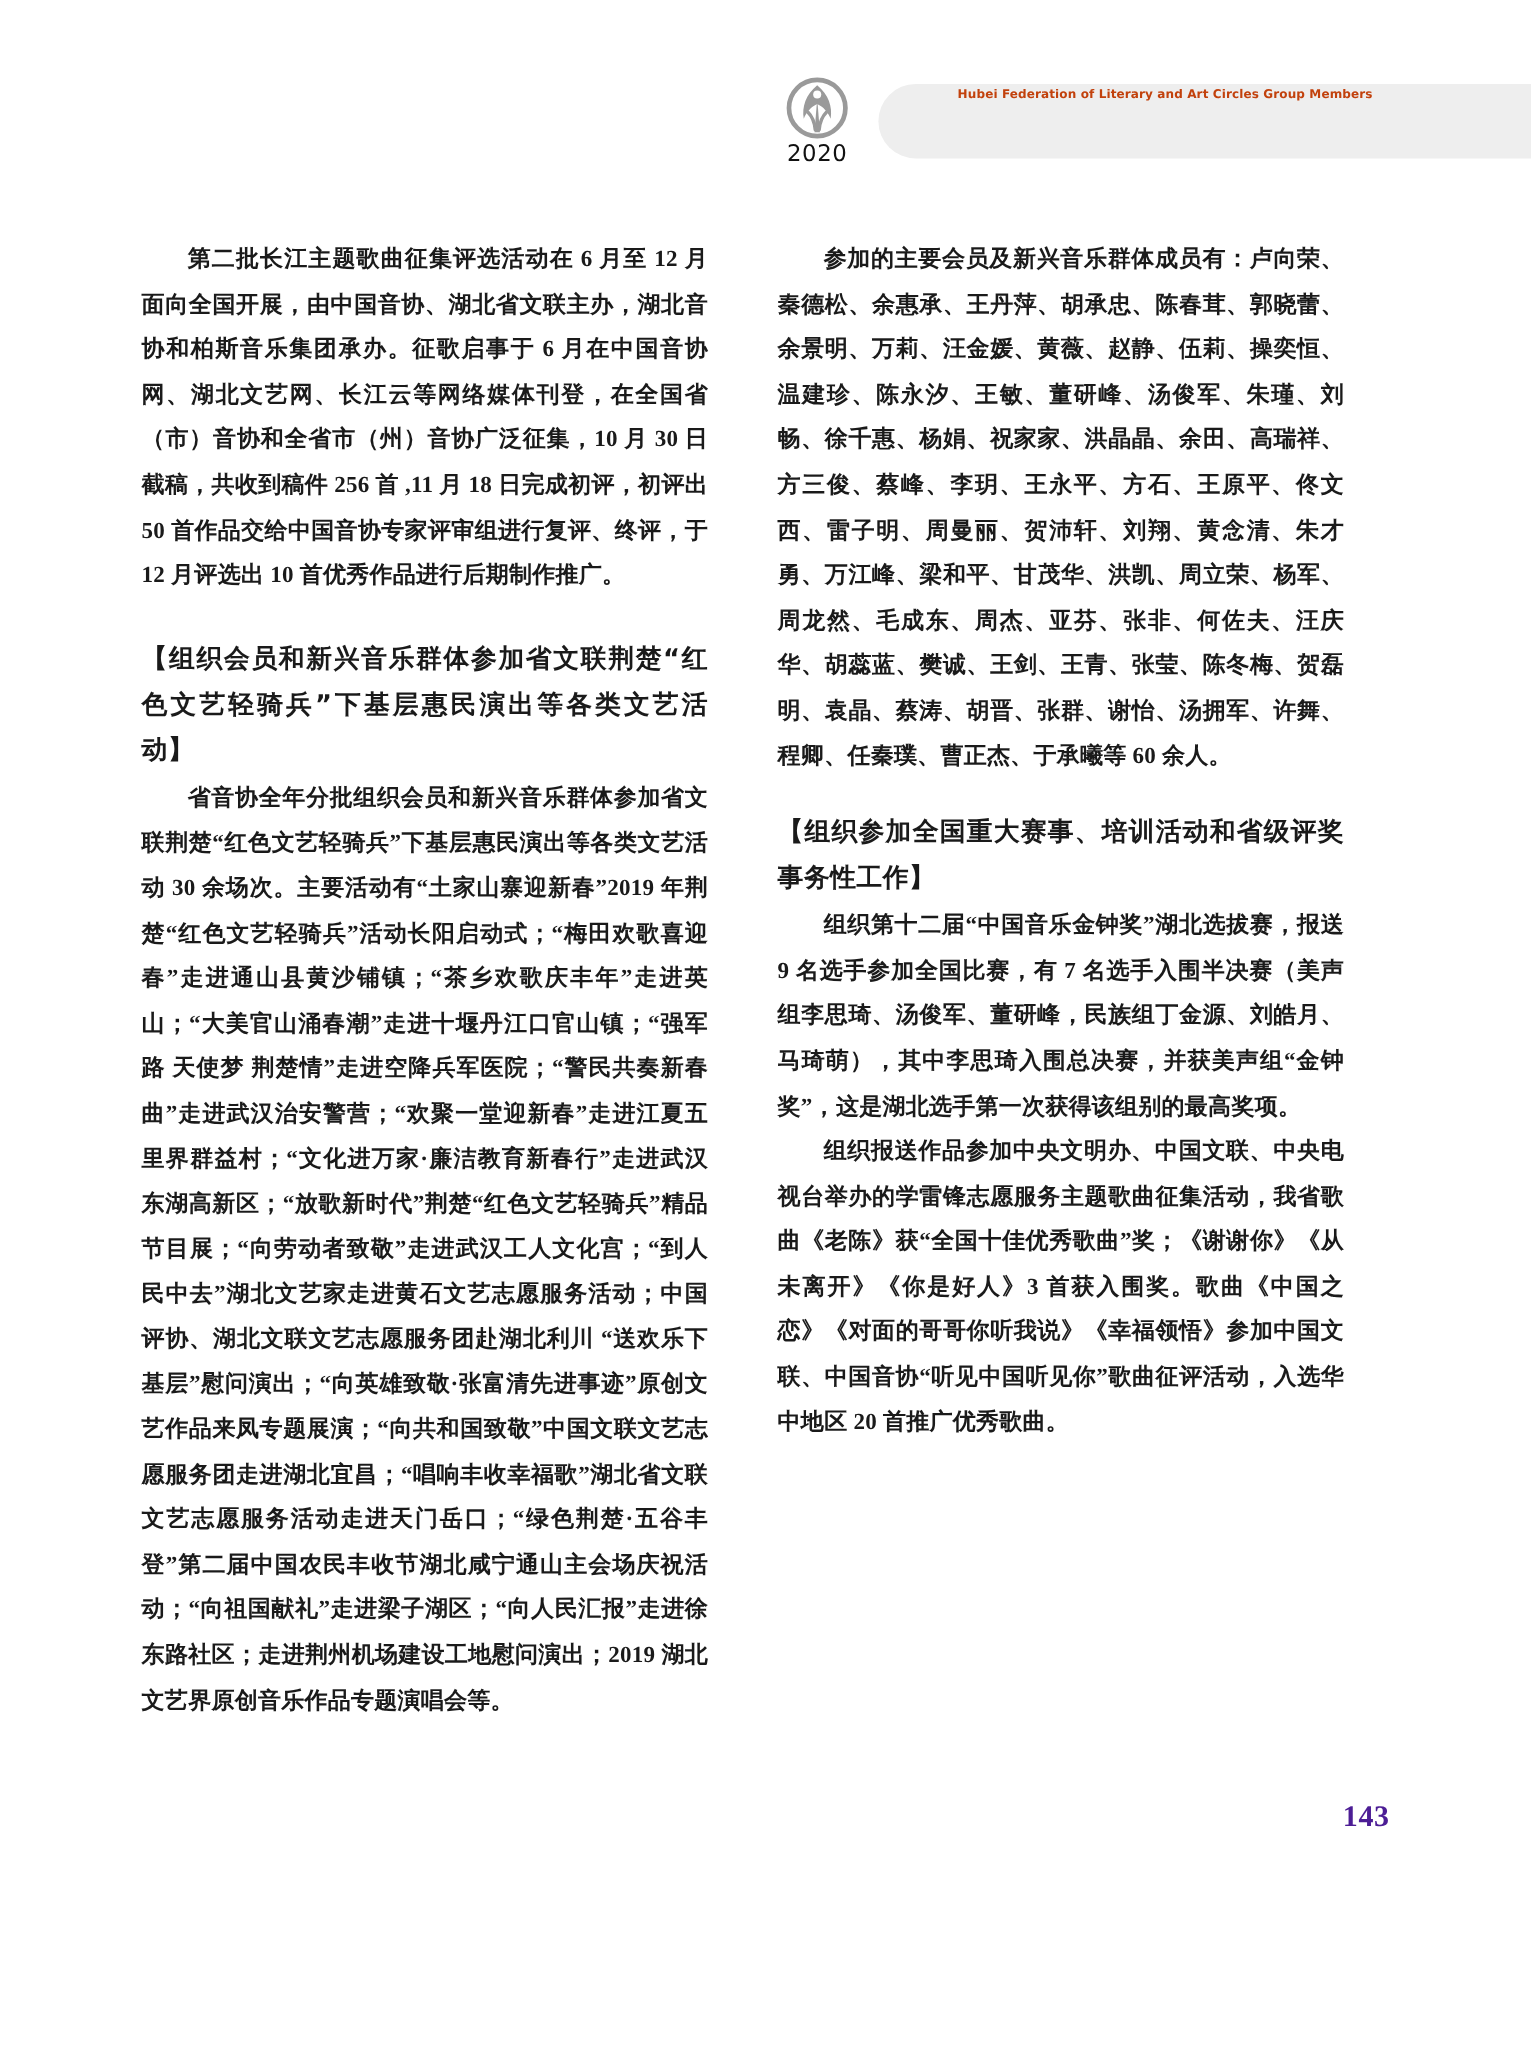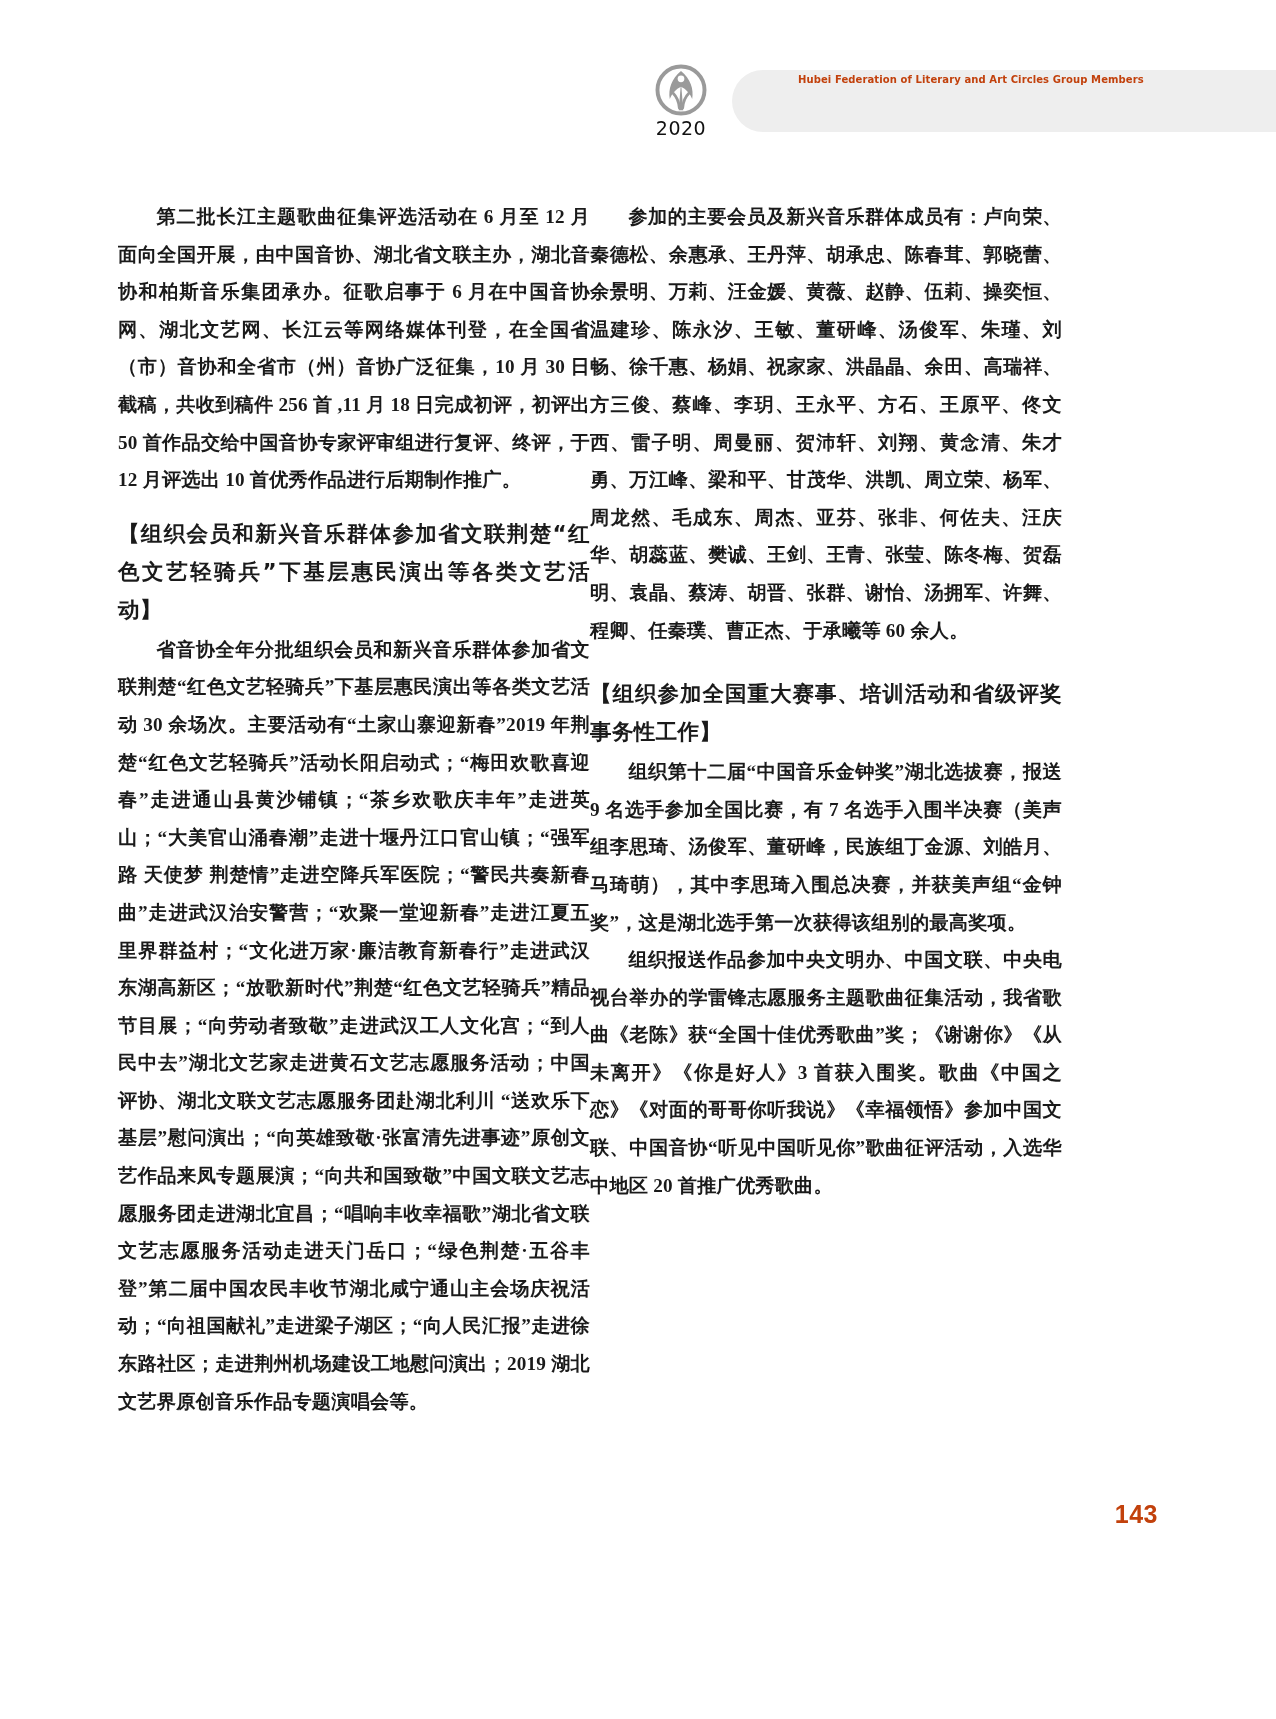--- a/index.html
+++ b/index.html
@@ -82,58 +82,59 @@
   }
 
   
   .columns {
     position: absolute;
     top: 198px;
     left: 118px;
     width: 1040px;
     height: 1240px;
     display: flex;
+    gap: 58px;
   }
   .col {
     width: 472px;
   }
 
   p.body {
     margin: 0;
     font-size: 19.2px;
     line-height: 37.6px;
     text-align: justify;
     text-justify: inter-character;
     text-indent: 2em;
     font-weight: 600;
     letter-spacing: 0.2px;
   }
 
   h2.sec-heading {
-    margin: 16px 0 2px 0;
+    margin: 32px 0 2px 0;
     font-family: "DejaVu Sans", "Liberation Sans", sans-serif;
     font-size: 21.5px;
     line-height: 38px;
     font-weight: bold;
     letter-spacing: 0.4px;
     text-align: justify;
     text-justify: inter-character;
   }
   h2.sec-heading.tight { margin-top: 26px; }
 
   
   .folio {
     position: absolute;
     right: 118px;
     bottom: 190px;
-    font-family: Liberation Sans, sans-serif;
+    font-family: Liberation Serif, serif;
     font-weight: bold;
     font-size: 25px;
     letter-spacing: 0.5px;
-    color: #c2410c;
+    color: #4c1d95;
   }
 </style>
 </head>
 <body>
 
 <div class="page-header">
   <div class="header-band"></div>
 
   <div class="header-logo">
     <svg class="logo-mark" viewBox="0 0 100 100">

